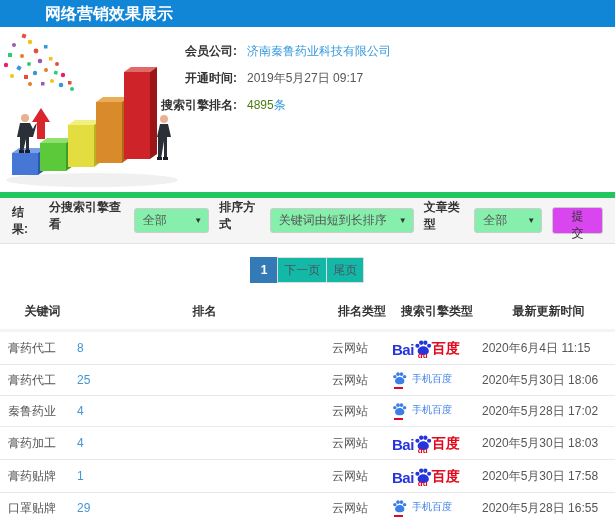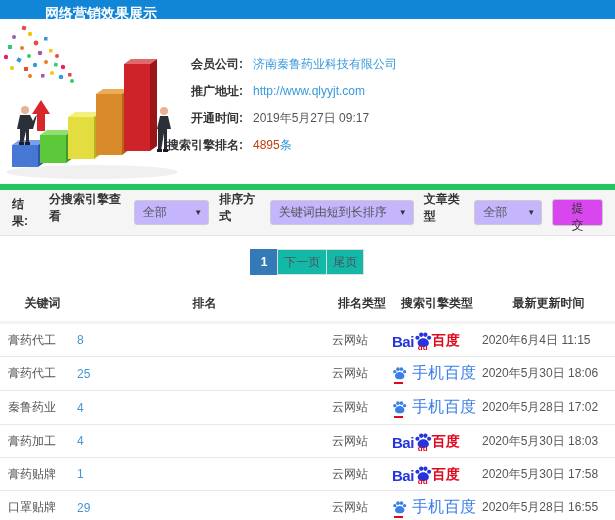--- a/index.html
+++ b/index.html
@@ -1,40 +1,40 @@
 <!DOCTYPE html>
 <html><head>
 <meta charset="utf-8">
 <style>
   * { margin:0; padding:0; box-sizing:border-box; }
   html,body { width:615px; height:520px; overflow:hidden; background:#fff;
     font-family:"Liberation Sans","DejaVu Sans",sans-serif; font-size:12px; color:#333; }
 
   
-  .topbar { height:19px; background:#1185d6; color:#fff; font-weight:bold;
-    line-height:27px; padding-left:45px; font-size:14px; }
+  .topbar { height:27px; background:#1185d6; color:#fff; font-weight:bold;
+    line-height:27px; padding-left:45px; font-size:16px; }
 
   
   .info-section { position:relative; height:165px; background:#fff; }
   .illustration { position:absolute; left:0; top:2px; width:178px; height:162px; }
-  .info-list { position:absolute; left:153px; top:11px;margin-top:21px; }
+  .info-list { position:absolute; left:147px; top:11px; }
   .info-row { height:27px; line-height:27px; display:flex; }
   .info-label { width:90px; text-align:right; font-weight:bold; color:#333; }
   .info-value { margin-left:10px; }
   .link-blue { color:#3699dd; text-decoration:none; cursor:pointer; }
   .value-dark { color:#555; }
-  .count-red { color:#c2410c; }
+  .count-red { color:#4d7c0f; }
 
   
   .filter-bar { height:52px; background:#f5f5f5; border-top:6px solid #22c55e;
     border-bottom:1px solid #e2e2e2; display:flex; align-items:center; padding:0 12px; }
   .filter-result { font-weight:bold; color:#333; }
   .filter-right { margin-left:auto; display:flex; align-items:center; }
   .f-label { font-weight:bold; margin:0 5px 10px 10px; }
-  .sel { position:relative; background:#c4b5fd; border:1px solid #ccc; border-radius:3px;
+  .sel { position:relative; background:#86efac; border:1px solid #ccc; border-radius:3px;
     height:25px; line-height:23px; padding:0 20px 0 8px; color:#555; cursor:pointer; }
   .sel .caret { position:absolute; right:6px; top:0; font-size:8px; color:#333; }
   .sel-1 { width:78px; } .sel-2 { width:150px; } .sel-3 { width:70px; }
   .btn-submit { background:#d946ef; border:1px solid #ccc; border-radius:3px; height:27px;
     padding:0 13px; margin-left:10px; color:#333; font-size:12px; cursor:pointer;
     font-family:inherit; }
 
   
   .pagination { display:flex; justify-content:center; padding:13px 0 12px; }
   .page-item { min-width:28px; height:26px; line-height:24px; border:1px solid #ddd;
@@ -60,21 +60,21 @@
   .bd-logo { display:inline-flex; align-items:center; position:relative; top:1px; }
   .bd-bai { color:#2534dc; font-weight:bold; font-size:15px; letter-spacing:-0.5px; }
   .bd-paw { position:relative; display:inline-block; width:18px; height:18px; margin:0 0 2px 0; }
   .bd-du { position:absolute; left:4px; bottom:-3px; font-style:normal; font-weight:bold;
     color:#e1081c; font-size:8px; }
   .bd-cn { color:#e1081c; font-weight:bold; font-size:14px; }
   .mb-logo { display:inline-flex; align-items:center; }
   .mb-paw { position:relative; display:inline-block; width:15px; height:15px; }
   .mb-underline { position:absolute; left:2px; bottom:-3px; width:9px; height:2px;
     background:#e1081c; }
-  .mb-text { color:#3a7fe8; font-size:16px; margin-left:5px; }
+  .mb-text { color:#3a7fe8; font-size:10px; margin-left:5px; }
 </style>
 </head>
 <body>
 
 <div class="topbar">
   <span>网络营销效果展示</span>
 </div>
 
 <div class="info-section">
 
@@ -153,24 +153,20 @@
         <rect x="163" y="128" width="5" height="3" fill="#1a1d24"></rect>
     </g>
   </svg>
 
   <div class="info-list">
     <div class="info-row">
       <span class="info-label">会员公司:</span>
       <a class="info-value link-blue">济南秦鲁药业科技有限公司</a>
     </div>
     <div class="info-row">
-      <span class="info-label">推广地址:</span>
-      <a class="info-value link-blue">http://www.qlyyjt.com</a>
-    </div>
-    <div class="info-row">
       <span class="info-label">开通时间:</span>
       <span class="info-value value-dark">2019年5月27日 09:17</span>
     </div>
     <div class="info-row">
       <span class="info-label">搜索引擎排名:</span>
       <span class="info-value">
         <span class="count-red">4895</span><a class="link-blue">条</a>
       </span>
     </div>
   </div>

